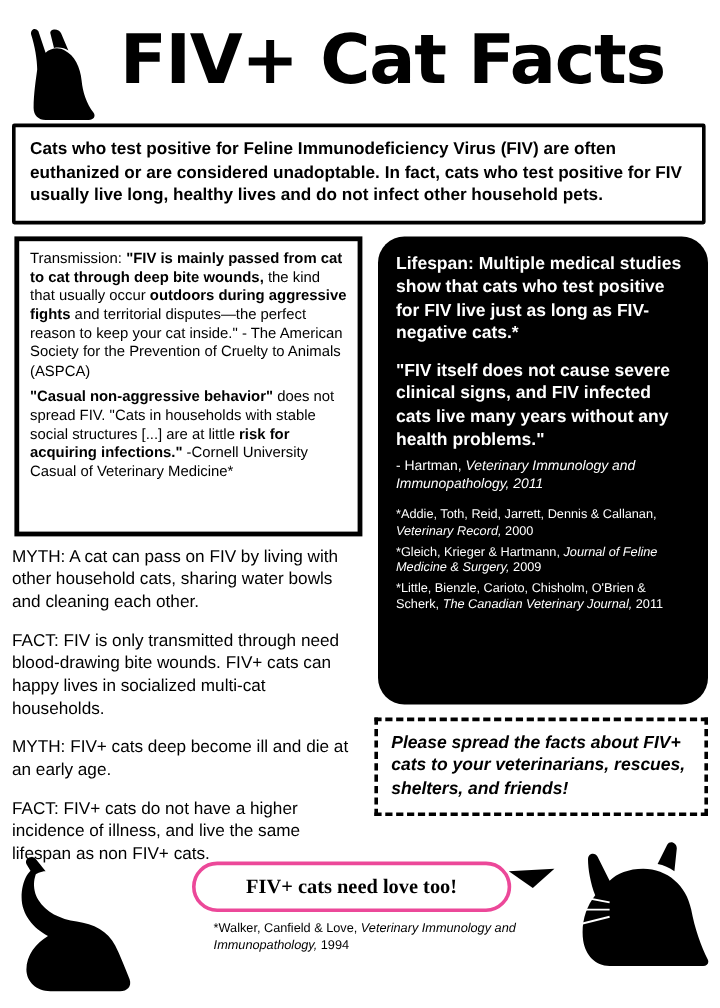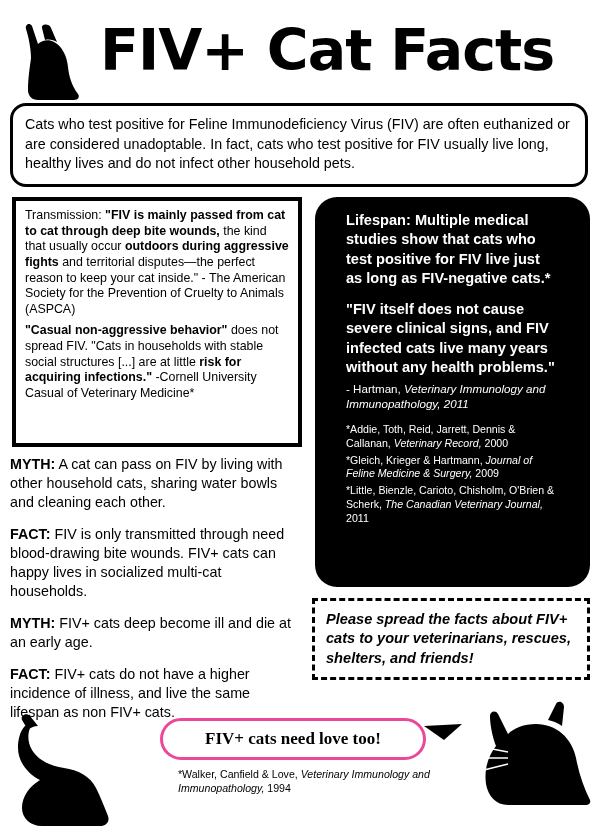--- a/index.html
+++ b/index.html
@@ -21,59 +21,59 @@
   .title{
     position:absolute;left:100px;top:8px;width:490px;
     font-size:57px;font-weight:bold;letter-spacing:-1px;
     font-family:"DejaVu Sans", sans-serif;
     line-height:1;
   }
 
   
   .intro{
     position:absolute;left:10px;top:103px;width:578px;
-    border:3px solid #000;border-radius:16px;
+    border:3px solid #000;border-radius:2px;
     padding:9px 12px 10px 12px;
     box-sizing:border-box;
-    font-size:14.3px;line-height:1.37;
+    font-size:14.3px;line-height:1.37;font-weight:bold;
   }
 
   
   .transmission{
     position:absolute;left:12px;top:197px;width:290px;height:250px;
     border:4px solid #000;
     box-sizing:border-box;
     padding:7px 9px;
     font-size:12.4px;line-height:1.26;
   }
   .transmission .q{font-weight:bold;}
   .transmission p{margin:0 0 6px 0;}
 
   
   .lifespan{
     position:absolute;left:315px;top:197px;width:275px;height:390px;
     background:#000;color:#fff;border-radius:22px;
     box-sizing:border-box;
-    padding:14px 31px;
+    padding:14px 15px;
     font-size:13px;line-height:1.33;
   }
   .lifespan .big{font-size:14.6px;font-weight:bold;line-height:1.32;}
   .lifespan .quote2{font-size:14.6px;font-weight:bold;line-height:1.32;margin-top:12px;}
   .lifespan .attrib{font-size:11.6px;font-weight:normal;margin-top:4px;line-height:1.3;}
   .lifespan .refs{font-size:10.6px;line-height:1.3;margin-top:12px;}
   .lifespan .refs div{margin-bottom:3px;}
   em{font-style:italic;}
 
   
   .mythfact{
     position:absolute;left:10px;top:455px;width:290px;
     font-size:14.3px;line-height:1.33;
   }
   .mythfact p{margin:0 0 13px 0;}
-  .mythfact b{font-weight:bold;}
+  .mythfact b{font-weight:normal;}
 
   
   .spread{
     position:absolute;left:312px;top:598px;width:278px;
     border:3px dashed #000;
     box-sizing:border-box;
     padding:9px 11px;
     font-size:14.6px;font-weight:bold;font-style:italic;line-height:1.33;
   }
 

